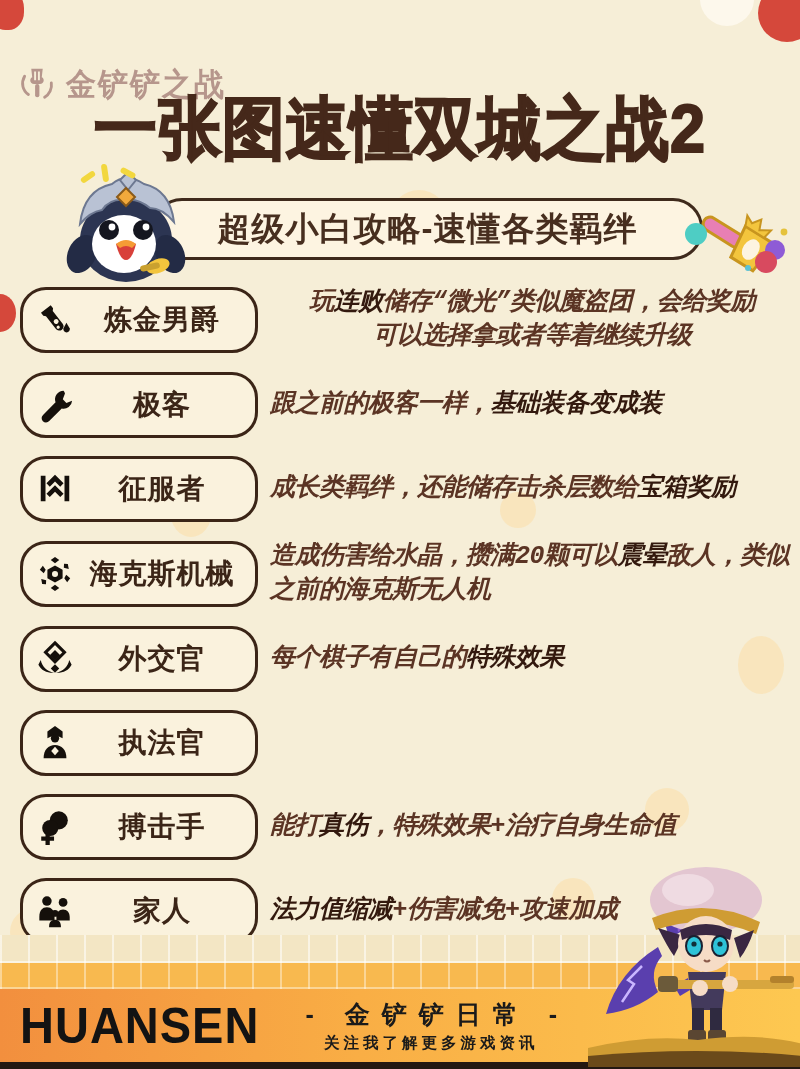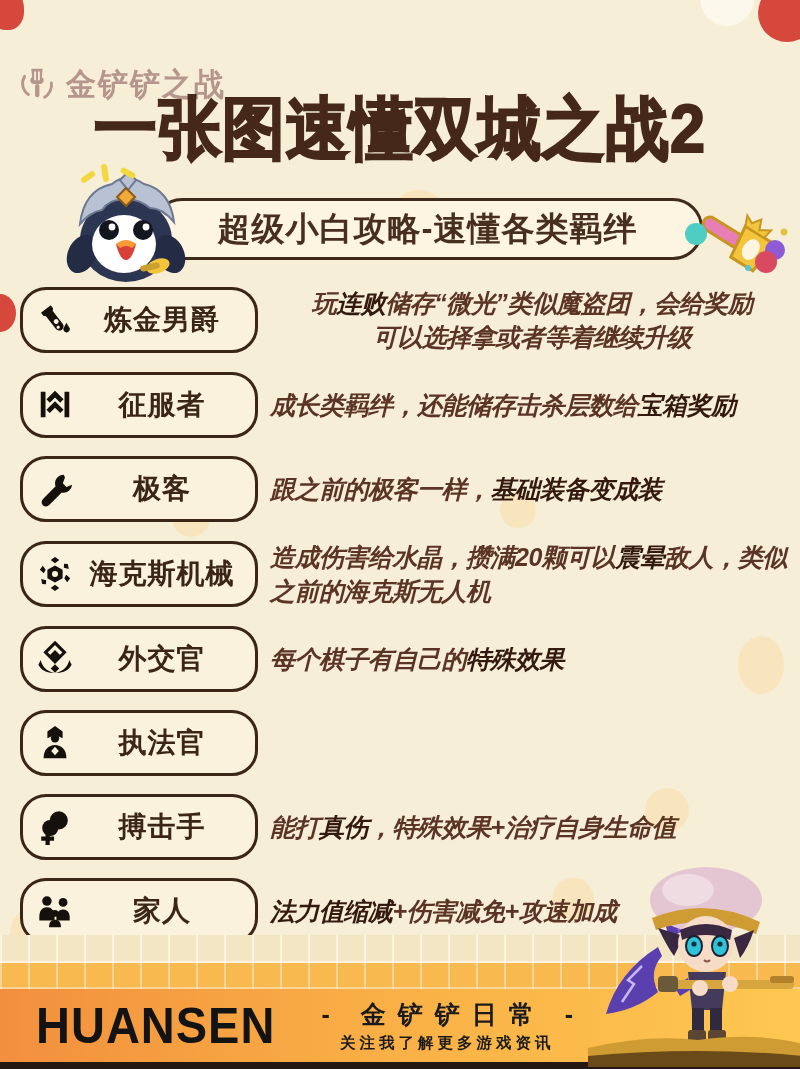--- a/index.html
+++ b/index.html
@@ -31,35 +31,35 @@
   
   .traits{position:absolute;left:20px;top:286px;right:6px;}
   .trait-row{display:flex;align-items:center;margin-bottom:18px;}
   .trait-pill{flex:0 0 auto;width:238px;height:66px;box-sizing:border-box;
               background:#faf2dd;border:3.5px solid #3b2517;border-radius:26px;
               display:flex;align-items:center;padding:0 10px 0 12px;gap:4px;}
   .trait-icon{width:40px;height:40px;flex:0 0 auto;display:flex;align-items:center;justify-content:center;}
   .trait-icon svg{width:38px;height:38px;}
   .trait-name{flex:1;text-align:center;font-size:28px;font-weight:800;color:#3b2517;letter-spacing:1px;}
   .trait-desc{flex:1;margin-left:12px;font-size:25px;line-height:34px;
-              font-style:italic;font-weight:600;color:#5b3424;letter-spacing:-0.5px;}
+              font-style:italic;font-weight:600;color:#5b3424;letter-spacing:-0.5px;font-family:Liberation Mono, monospace;}
   .trait-desc .desc-line{white-space:nowrap;}
   .trait-desc.center{text-align:center;}
   .seg-bold{font-weight:900;color:#33190e;}
 
   
   .checker1{position:absolute;left:0;top:935px;width:800px;height:28px;background:#f3e6c4;
     background-image:repeating-linear-gradient(0deg,rgba(255,255,255,.55) 0 2px,transparent 2px 28px),
                      repeating-linear-gradient(90deg,rgba(255,255,255,.55) 0 2px,transparent 2px 28px);}
   .checker2{position:absolute;left:0;top:963px;width:800px;height:26px;background:#f8b94f;
     background-image:repeating-linear-gradient(0deg,rgba(255,255,255,.4) 0 2px,transparent 2px 28px),
                      repeating-linear-gradient(90deg,rgba(255,255,255,.4) 0 2px,transparent 2px 28px);}
   .footer-band{position:absolute;left:0;top:989px;width:800px;height:73px;
     background:linear-gradient(90deg,#f28f3e 0%,#f9ae45 45%,#fdc851 100%);
-    display:flex;align-items:center;padding-left:36px;box-sizing:border-box;gap:34px;}
+    display:flex;align-items:center;padding-left:20px;box-sizing:border-box;gap:34px;}
   .brand{font-size:47px;font-weight:900;color:#131313;letter-spacing:1px;transform:scaleY(1.05);}
   .footer-text{display:flex;flex-direction:column;align-items:center;gap:2px;justify-content:center;}
   .tagline{font-size:25px;font-weight:800;color:#1a1a1a;letter-spacing:12px;text-indent:12px;}
   .note{font-size:15.5px;font-weight:700;color:#1a1a1a;letter-spacing:4px;}
   .bottom-bar{position:absolute;left:0;top:1062px;width:800px;height:7px;background:#241812;}
 
   .character{position:absolute;left:588px;top:852px;width:215px;height:215px;z-index:5;}
   .sparkles{position:absolute;left:78px;top:162px;width:60px;height:30px;z-index:4;}
 </style>
 </head>
@@ -154,44 +154,44 @@
       </div>
       <div class="trait-desc center">
           <div class="desc-line"><span>玩</span><span class="seg-bold">连败</span><span>储存“微光”类似魔盗团，会给奖励</span></div>
           <div class="desc-line"><span>可以选择拿或者等着继续升级</span></div>
         </div>
     </div>
 
     <div class="trait-row">
       <div class="trait-pill">
         <span class="trait-icon">
+            <svg viewBox="0 0 40 40">
+              <path d="M29 5a9 9 0 0 0-8.4 12.2L7.4 30.4a4.6 4.6 0 1 0 6.5 6.5l13.2-13.2A9 9 0 0 0 38 15.5l-6 2.3-3.8-3.8 2.3-6A9 9 0 0 0 29 5z" fill="#15100b"></path>
+            </svg>
+          </span>
+        <span class="trait-name">极客</span>
+      </div>
+      <div class="trait-desc">
+          <div class="desc-line"><span>跟之前的极客一样，</span><span class="seg-bold">基础装备变成装</span></div>
+        </div>
+    </div>
+
+    <div class="trait-row">
+      <div class="trait-pill">
+        <span class="trait-icon">
             <svg viewBox="0 0 40 40" fill="#15100b">
               <path d="M5 6h5v27H5zM30 6h5v27h-5z"></path>
               <path d="M20 5l9 9-3.5 3.5L20 12l-5.5 5.5L11 14z"></path>
               <path d="M20 16l9 9-3.5 3.5L20 23l-5.5 5.5L11 25z"></path>
             </svg>
           </span>
         <span class="trait-name">征服者</span>
       </div>
       <div class="trait-desc">
           <div class="desc-line"><span>成长类羁绊，还能储存击杀层数给</span><span class="seg-bold">宝箱奖励</span></div>
-        </div>
-    </div>
-
-    <div class="trait-row">
-      <div class="trait-pill">
-        <span class="trait-icon">
-            <svg viewBox="0 0 40 40">
-              <path d="M29 5a9 9 0 0 0-8.4 12.2L7.4 30.4a4.6 4.6 0 1 0 6.5 6.5l13.2-13.2A9 9 0 0 0 38 15.5l-6 2.3-3.8-3.8 2.3-6A9 9 0 0 0 29 5z" fill="#15100b"></path>
-            </svg>
-          </span>
-        <span class="trait-name">极客</span>
-      </div>
-      <div class="trait-desc">
-          <div class="desc-line"><span>跟之前的极客一样，</span><span class="seg-bold">基础装备变成装</span></div>
         </div>
     </div>
 
     <div class="trait-row">
       <div class="trait-pill">
         <span class="trait-icon">
             <svg viewBox="0 0 40 40" fill="#15100b">
               <path d="M20 11l8 4.6v9L20 29l-8-4.6v-9z"></path>
               <circle cx="20" cy="20" r="3.2" fill="#faf2dd"></circle>
               <path d="M20 2l4.5 3.2L20 8.6l-4.5-3.4zM33.5 9.5l1 5.2-5.2-1.2.2-4.2zM36 24.5l-3.2 4.3-3-4.2 2-3.8zM20 38l-4.5-3.2 4.5-3.4 4.5 3.4zM6.5 30.5l-1-5.2 5.2 1.2-.2 4.2zM4 15.5l3.2-4.3 3 4.2-2 3.8z"></path>

